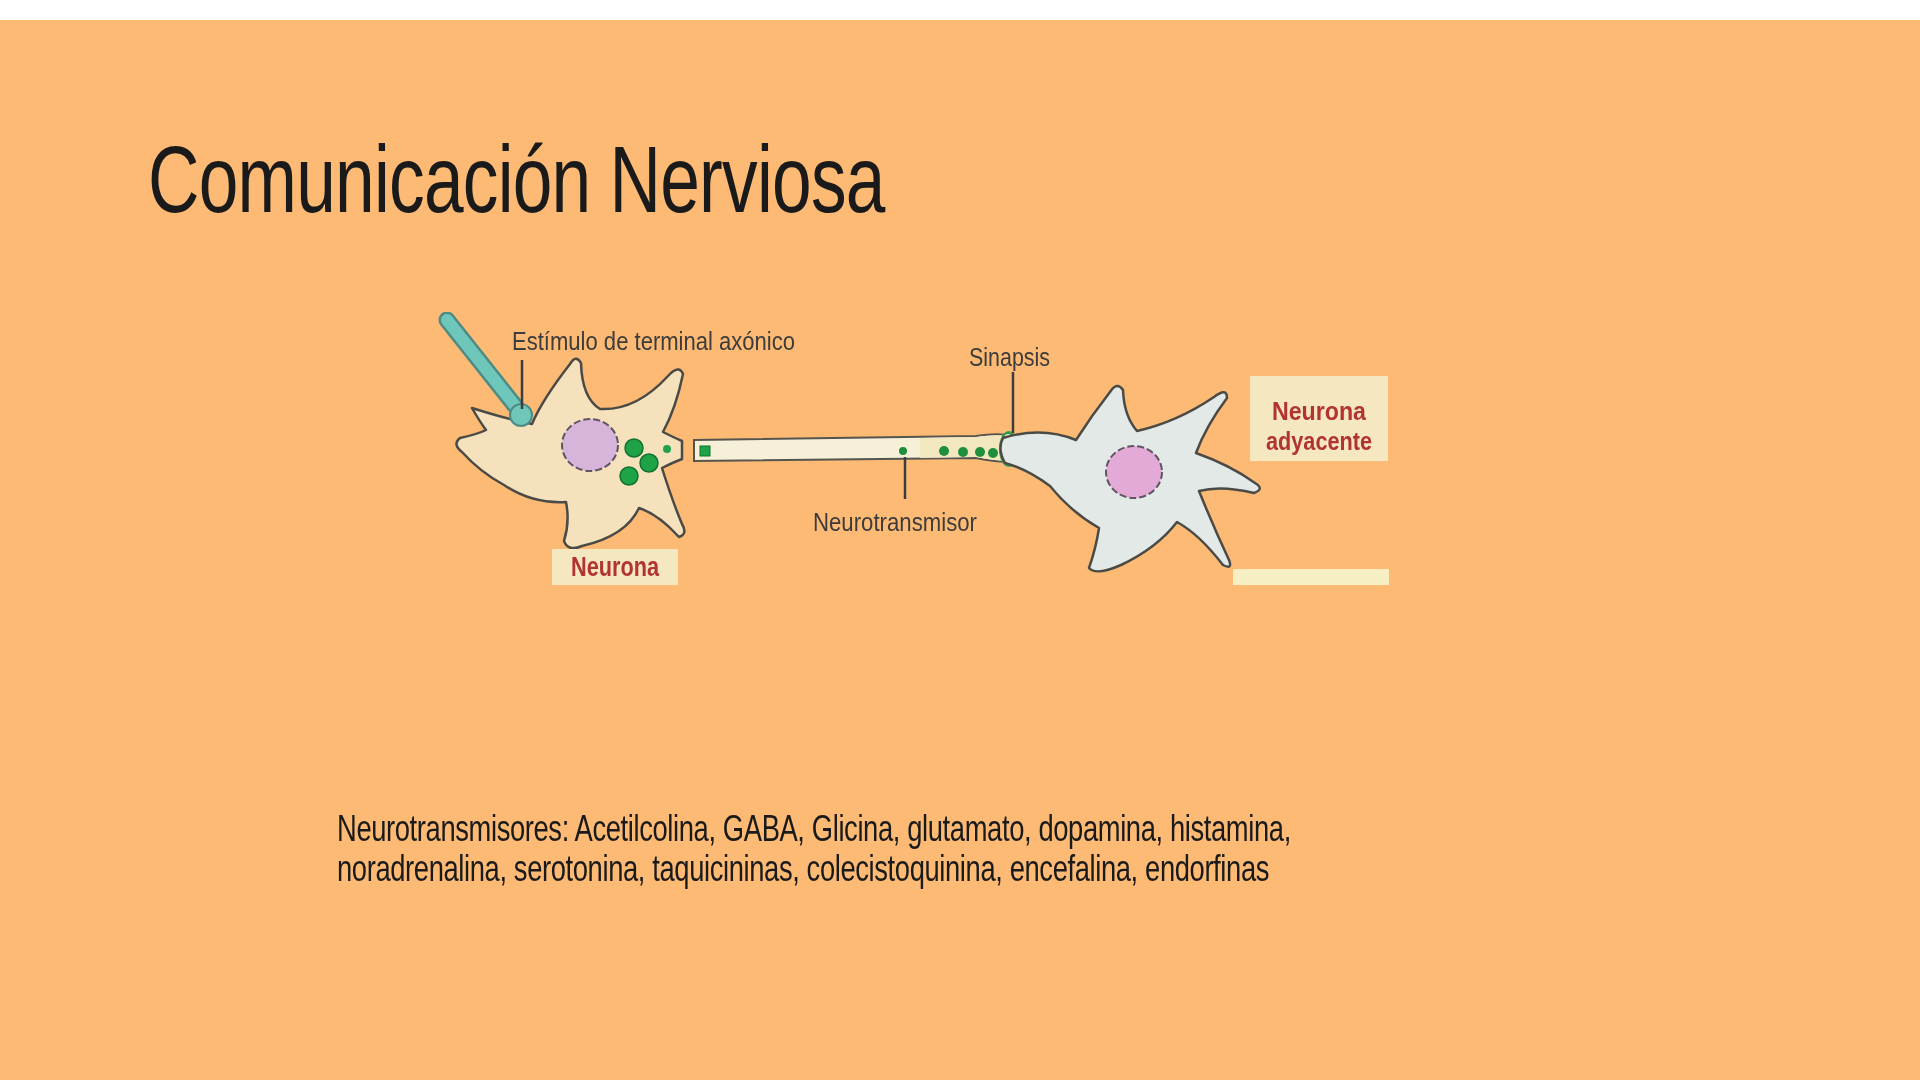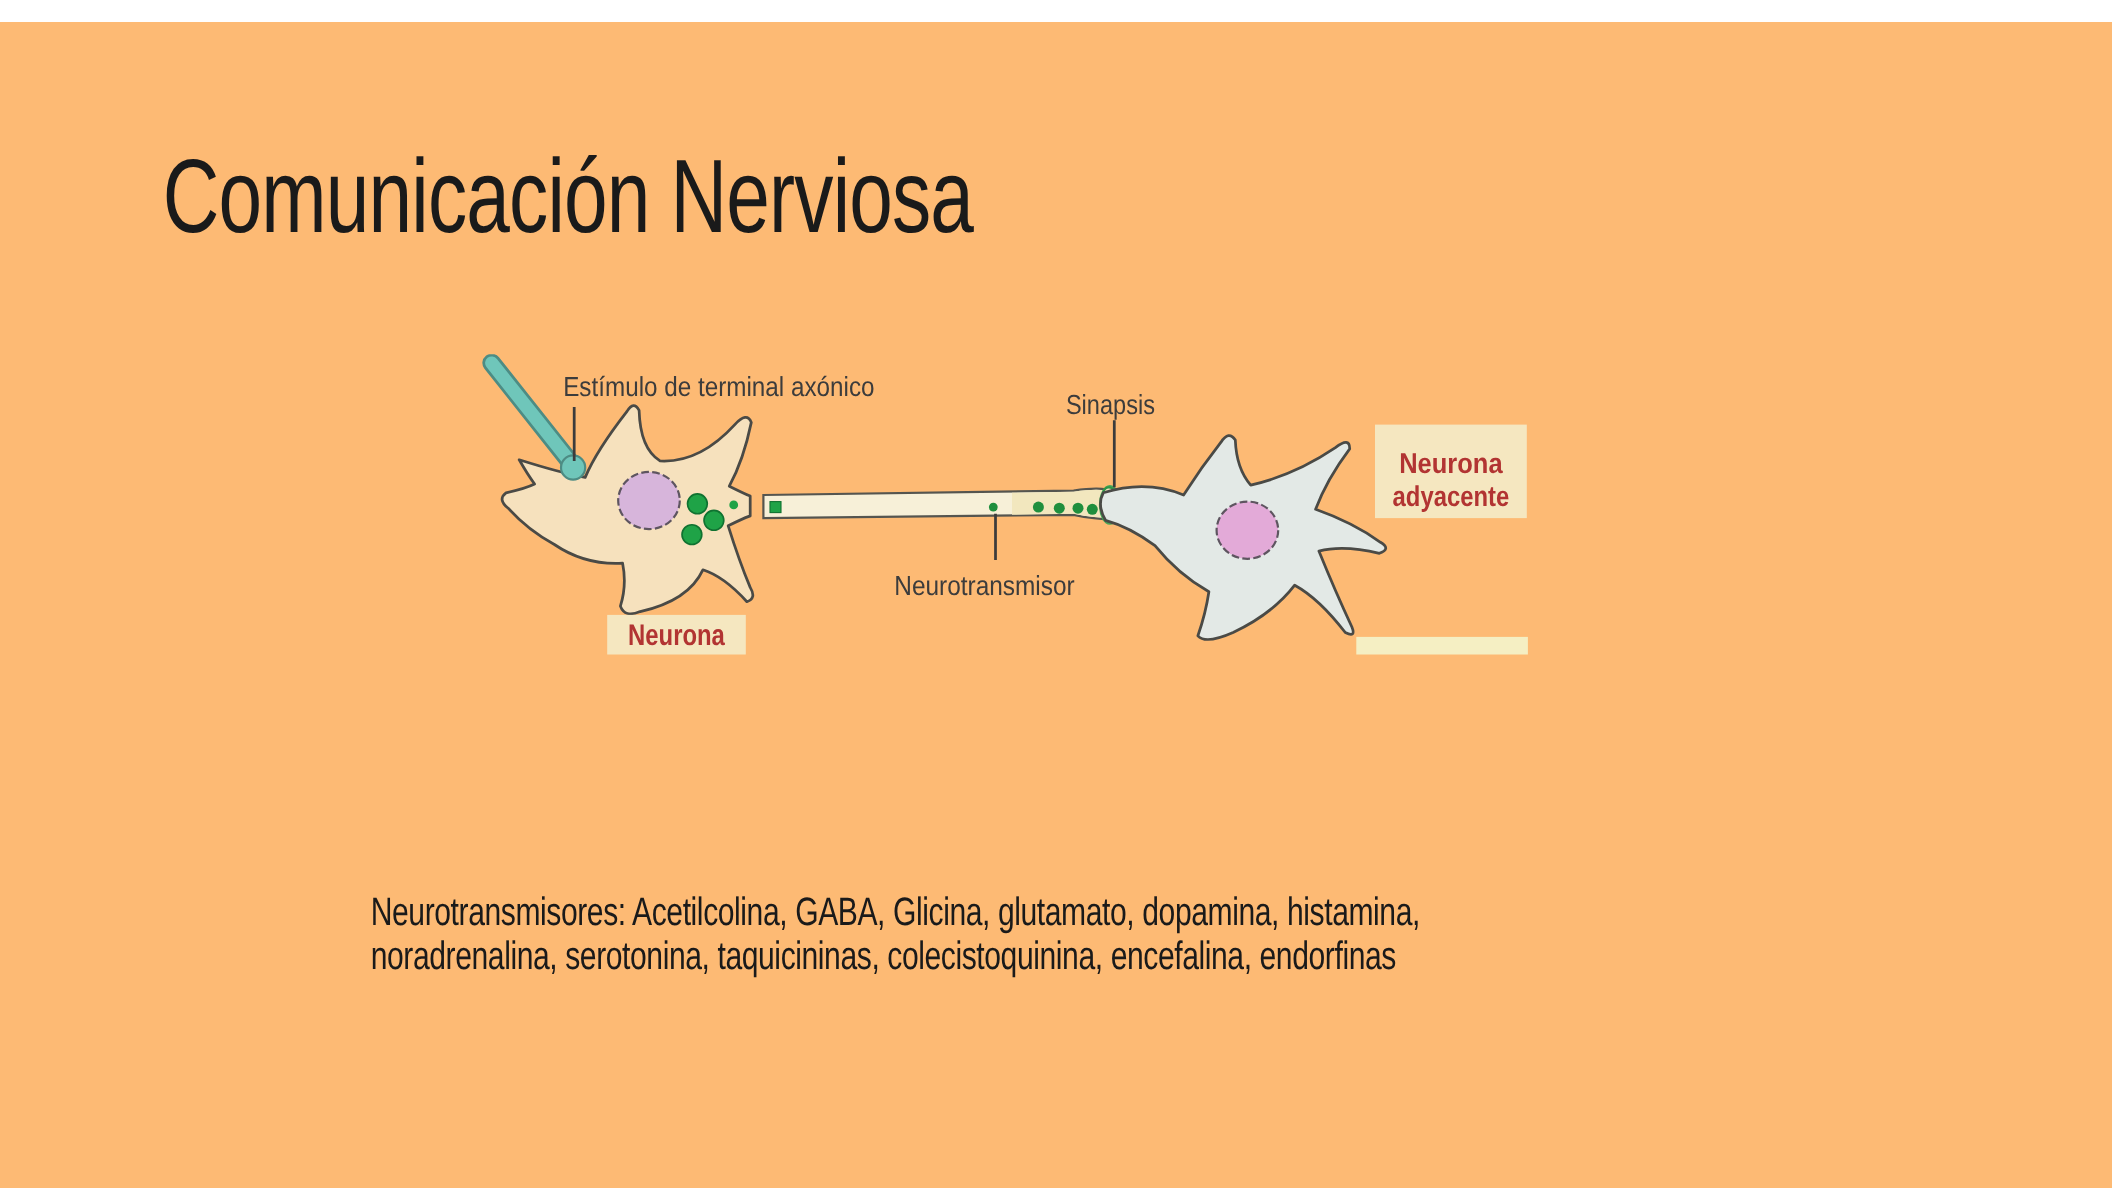--- a/index.html
+++ b/index.html
@@ -7,21 +7,21 @@
     position:relative; width:1920px; height:1080px; background:#fdba74;
     overflow:hidden; font-family:"Liberation Sans", sans-serif;margin-top:20px;
   }
   .slide-title {
     position:absolute; left:148px; top:112px; margin:0;
     font-size:95px; line-height:95px; font-weight:normal; color:#1a1a1a;
     white-space:nowrap; letter-spacing:-1px;
     transform:scaleX(0.75); transform-origin:0 0;
   }
   .diagram {
-    position:absolute; left:420px; top:302px; width:970px; height:275px; margin:0;
+    position:absolute; left:420px; top:292px; width:970px; height:275px; margin:0;
   }
   .diagram svg { display:block; width:970px; height:275px; }
   .body-text {
     position:absolute; left:337px; top:789px;
     font-size:36px; line-height:40px; color:#1a1a1a;
     white-space:nowrap; letter-spacing:-0.5px;
     transform:scaleX(0.76); transform-origin:0 0;
   }
   .diag-label {
     font-family:"Liberation Sans", sans-serif;

